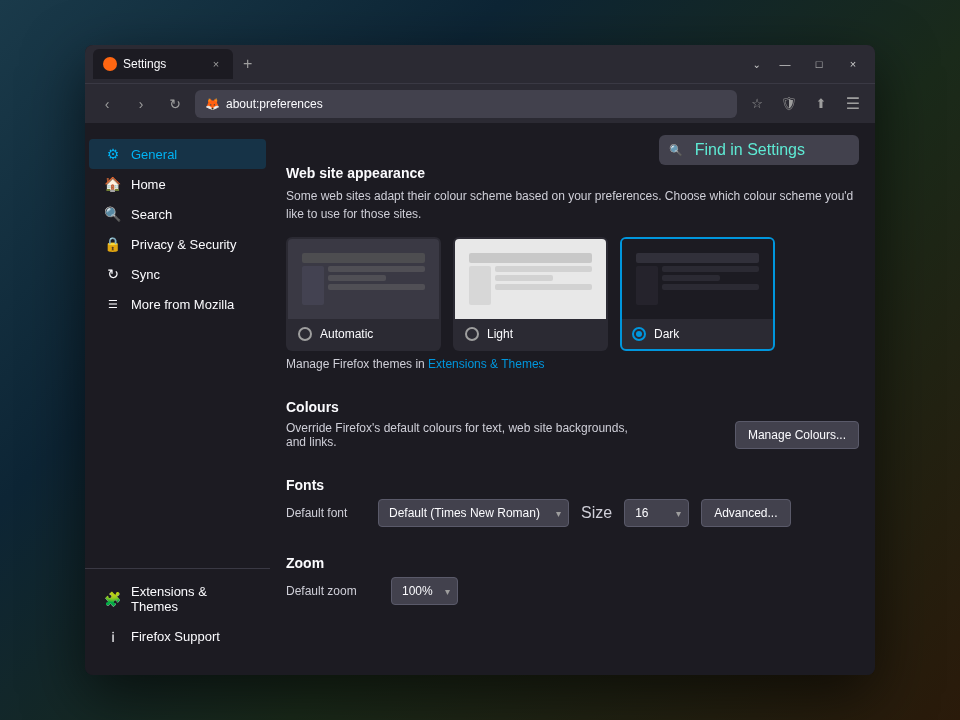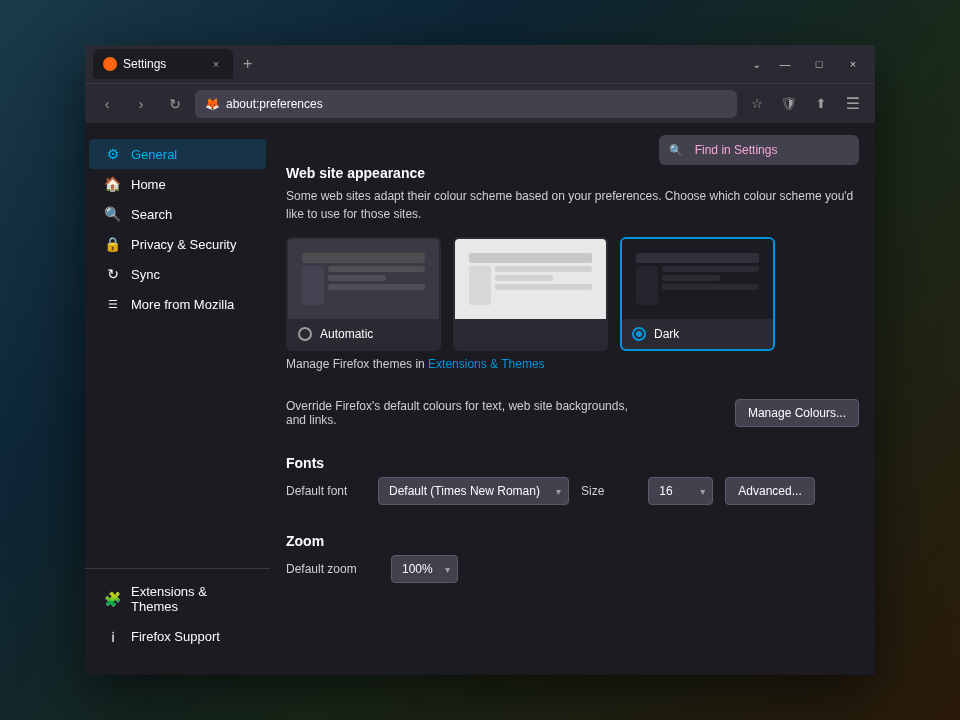--- a/index.html
+++ b/index.html
@@ -13,21 +13,21 @@
       align-items: center;
       justify-content: center;
       overflow: hidden;
     }
 
     
     .browser-window {
       width: 790px;
       height: 630px;
       background: #1c1b22;
-      border-radius: 2px;
+      border-radius: 8px;
       box-shadow: 0 20px 60px rgba(0,0,0,0.6);
       display: flex;
       flex-direction: column;
       overflow: hidden;
     }
 
     
     .title-bar {
       background: #2b2a33;
       height: 38px;
@@ -430,34 +430,33 @@
       min-width: 180px;
     }
     .select-arrow {
       position: absolute;
       right: 8px;
       color: #9e9e9e;
       font-size: 10px;
       pointer-events: none;
     }
     .size-label {
-      font-size: 12px;
+      font-size: 16px;
       color: #cfcfd8;
     }
     .size-select {
       background: #42414d;
       border: 1px solid #5a5a6a;
       border-radius: 4px;
       color: #fbfbfe;
       font-size: 12px;
       padding: 6px 24px 6px 10px;
       appearance: none;
       cursor: pointer;
       width: 65px;
-      margin-left: 32px;
     }
 
     
     .zoom-row {
       display: flex;
       align-items: center;
       gap: 25px;
     }
     .zoom-label {
       font-size: 12px;
@@ -573,21 +572,21 @@
           <span>Firefox Support</span>
         </div>
       </div>
     </div>
 
     <div class="right-panel">
 
       <div class="find-bar-wrapper">
         <div class="find-bar">
           <span style="font-size:11px;">🔍</span>
-          <span style="color:#f9a8d4; font-size:12px;padding-left:6px;">Find in Settings</span>
+          <span style="color:#5eead4; font-size:16px;padding-left:6px;">Find in Settings</span>
         </div>
       </div>
 
       <div class="settings-content">
 
 
         <div class="subsection">
           <div class="subsection-title">Web site appearance</div>
           <div class="subsection-desc">Some web sites adapt their colour scheme based on your preferences. Choose which colour scheme you'd like to use for those sites.</div>
 
@@ -620,20 +619,24 @@
                   <div class="mock-content-area">
                     <div class="mock-sidebar" style="background:#ccc;"></div>
                     <div class="mock-main">
                       <div class="mock-line" style="background:#bbb;"></div>
                       <div class="mock-line short" style="background:#bbb;"></div>
                       <div class="mock-line" style="background:#bbb;"></div>
                     </div>
                   </div>
                 </div>
               </div>
+              <div class="appearance-label">
+                <div class="radio-dot"></div>
+                <span>Light</span>
+              </div>
             </div>
 
             <div class="appearance-option selected">
               <div class="appearance-preview preview-dark">
                 <div class="preview-mockup">
                   <div class="mock-titlebar" style="background:#3a3944;"></div>
                   <div class="mock-content-area">
                     <div class="mock-sidebar" style="background:#2b2a33;"></div>
                     <div class="mock-main">
                       <div class="mock-line" style="background:#3a3944;"></div>
@@ -650,20 +653,21 @@
             </div>
 
           </div>
 
           <div class="manage-themes-link">
             <span>Manage Firefox themes in </span><a href="#">Extensions &amp; Themes</a>
           </div>
         </div>
 
         <div class="subsection">
+          <div class="subsection-title">Colours</div>
           <div class="colours-row">
             <span class="colours-desc">Override Firefox's default colours for text, web site backgrounds, and links.</span>
             <button class="btn-secondary">Manage Colours...</button>
           </div>
         </div>
 
         <div class="subsection">
           <div class="subsection-title">Fonts</div>
           <div class="fonts-row">
             <span class="fonts-label">Default font</span>

